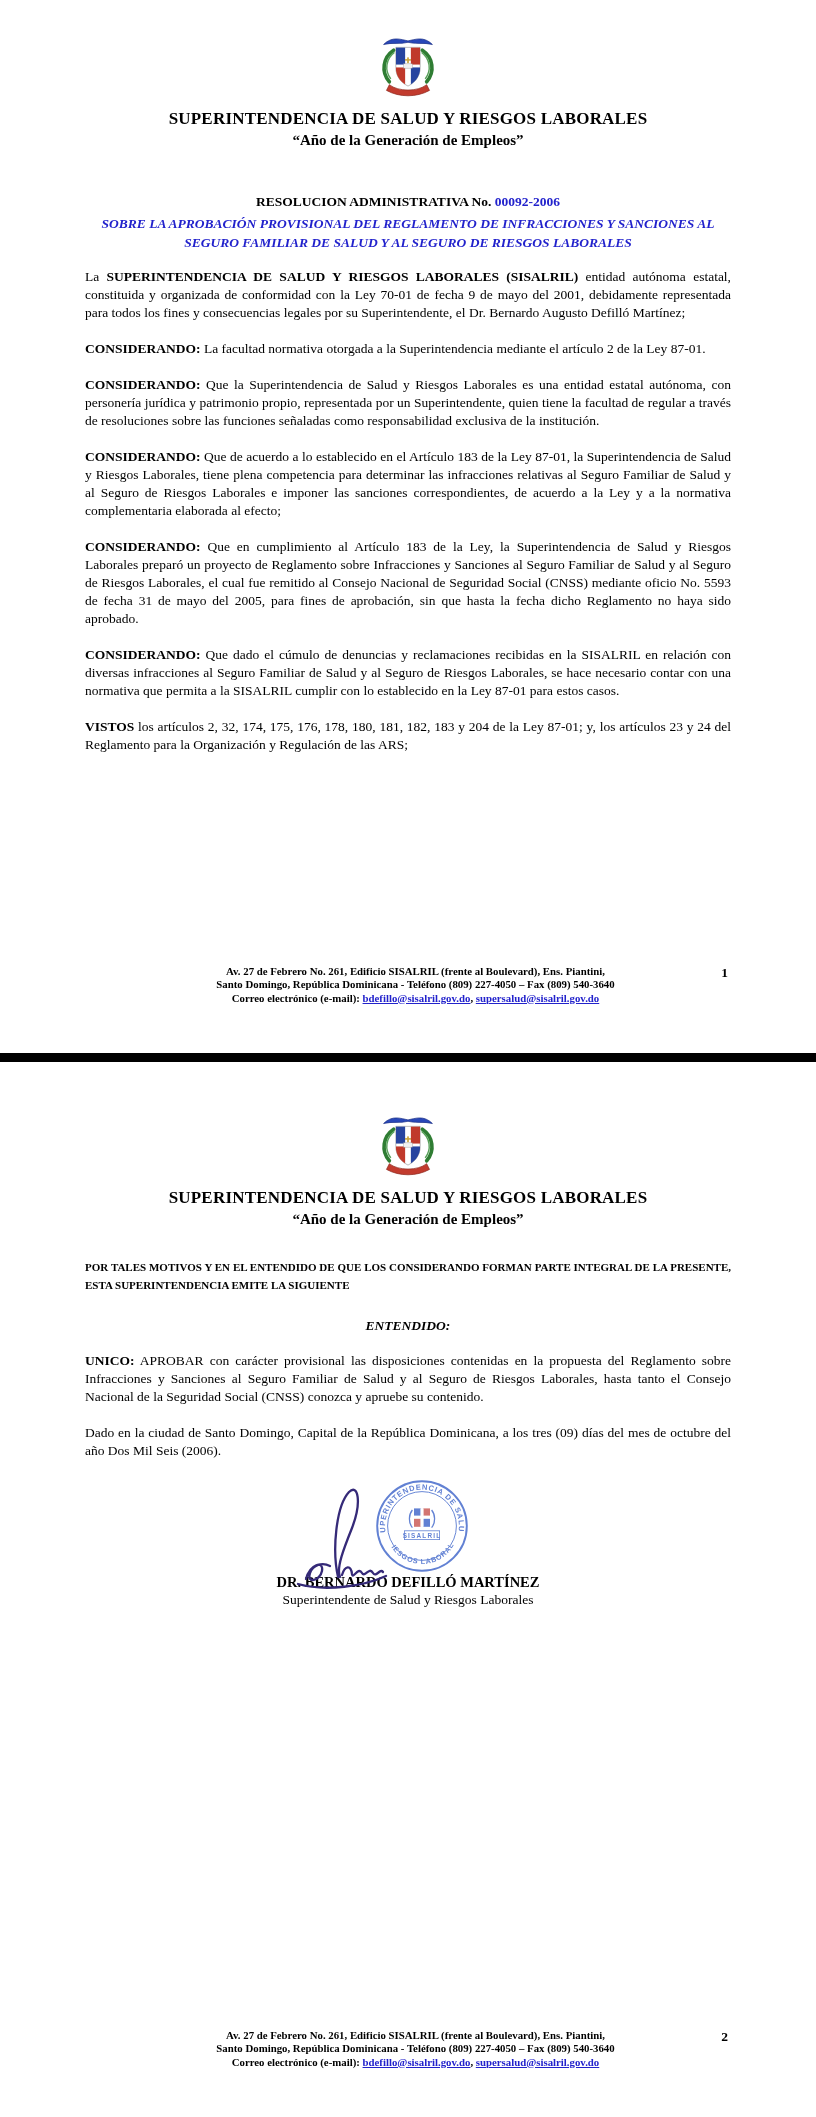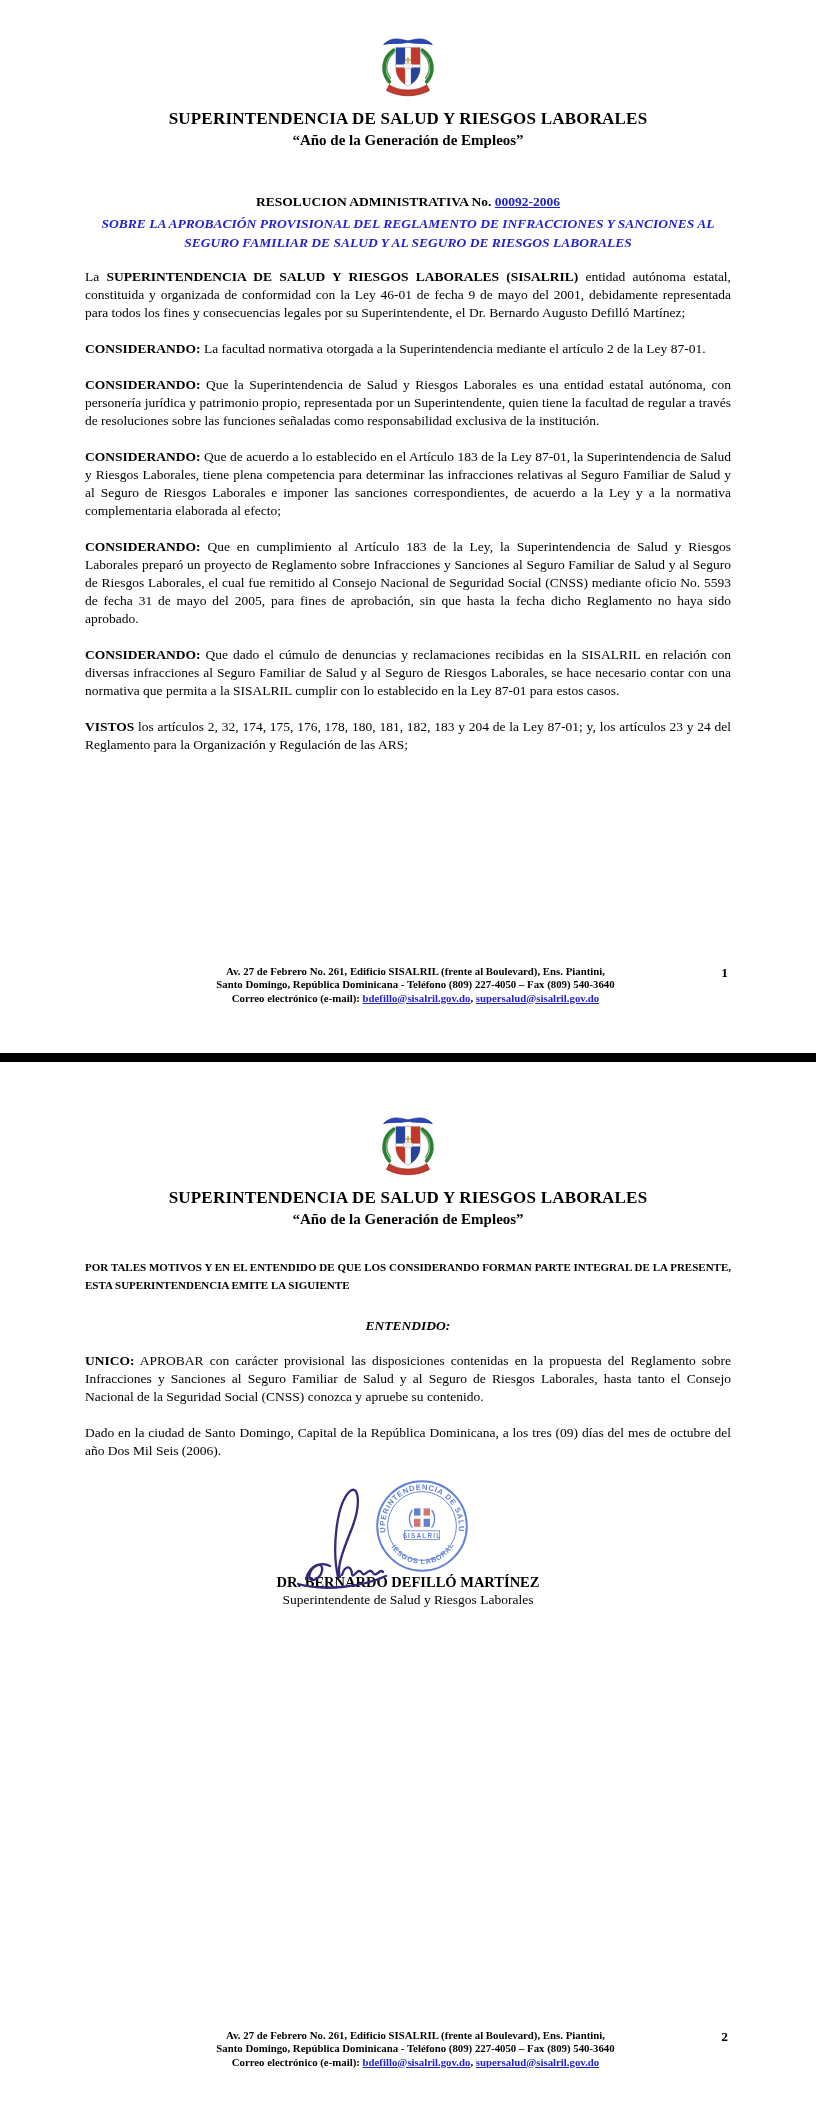--- a/index.html
+++ b/index.html
@@ -11,21 +11,21 @@
   .divider{position:absolute;top:1053px;left:0;width:816px;height:9px;background:#000;}
 
   .header-block{text-align:center;}
   #page-1 .header-block{padding-top:33px;}
   #page-2 .header-block{padding-top:50px;}
   .crest{display:block;margin:0 auto;}
   .org{font-size:17px;font-weight:700;margin-top:10px;letter-spacing:.2px;}
   .motto{font-size:15px;font-weight:700;margin-top:3px;}
 
   .resline{text-align:center;font-weight:700;font-size:13.5px;margin-top:45px;}
-  .blue{color:#2222CC;text-decoration:underline;}
+  .blue{color:#2222CC;}
   .subject{max-width:640px;margin:4px auto 0;text-align:center;color:#2222CC;
            font-weight:700;font-style:italic;font-size:13.5px;line-height:19px;}
 
   .bodytext{width:646px;margin:16px auto 0;}
   .bodytext2{width:646px;margin:0 auto;}
   .par{font-size:13.5px;line-height:18px;text-align:justify;margin:0 0 18px 0;}
   .par b{font-weight:700;}
 
   .portales{width:646px;margin:30px auto 0;font-weight:700;text-align:justify;
             font-size:11px;line-height:18px;}
@@ -78,21 +78,21 @@
       <div class="motto">“Año de la Generación de Empleos”</div>
     </div>
 
     <div class="resline">
       <span>RESOLUCION ADMINISTRATIVA No.</span>
       <span class="blue">00092-2006</span>
     </div>
     <div class="subject">SOBRE LA APROBACIÓN PROVISIONAL DEL REGLAMENTO DE INFRACCIONES Y SANCIONES AL SEGURO FAMILIAR DE SALUD Y AL SEGURO DE RIESGOS LABORALES</div>
 
     <div class="bodytext">
-      <p class="par"><span>La </span><b>SUPERINTENDENCIA DE SALUD Y RIESGOS LABORALES (SISALRIL)</b><span> entidad autónoma estatal, constituida y organizada de conformidad con la Ley 46-01 de fecha 9 de mayo del 2001, debidamente representada para todos los fines y consecuencias legales por su Superintendente, el Dr. Bernardo Augusto Defilló Martínez;</span></p>
+      <p class="par"><span>La </span><b>SUPERINTENDENCIA DE SALUD Y RIESGOS LABORALES (SISALRIL)</b><span> entidad autónoma estatal, constituida y organizada de conformidad con la Ley 70-01 de fecha 9 de mayo del 2001, debidamente representada para todos los fines y consecuencias legales por su Superintendente, el Dr. Bernardo Augusto Defilló Martínez;</span></p>
       <p class="par"><b>CONSIDERANDO:</b><span> La facultad normativa otorgada a la Superintendencia mediante el artículo 2 de la Ley 87-01.</span></p>
       <p class="par"><b>CONSIDERANDO:</b><span> Que la Superintendencia de Salud y Riesgos Laborales es una entidad estatal autónoma, con personería jurídica y patrimonio propio, representada por un Superintendente, quien tiene la facultad de regular a través de resoluciones sobre las funciones señaladas como responsabilidad exclusiva de la institución.</span></p>
       <p class="par"><b>CONSIDERANDO:</b><span> Que de acuerdo a lo establecido en el Artículo 183 de la Ley 87-01, la Superintendencia de Salud y Riesgos Laborales,  tiene plena competencia para determinar las infracciones relativas al Seguro Familiar de Salud y al Seguro de Riesgos Laborales e imponer las sanciones correspondientes, de acuerdo a la Ley y a la normativa complementaria elaborada al efecto;</span></p>
       <p class="par"><b>CONSIDERANDO:</b><span> Que en cumplimiento al Artículo 183 de la Ley, la Superintendencia de Salud y Riesgos Laborales preparó un  proyecto de Reglamento sobre Infracciones y Sanciones al Seguro Familiar de Salud y al Seguro de Riesgos Laborales, el cual fue remitido al Consejo Nacional de Seguridad Social (CNSS) mediante oficio No. 5593 de fecha 31 de mayo del 2005, para fines de aprobación, sin que hasta la fecha dicho Reglamento no haya sido aprobado.</span></p>
       <p class="par"><b>CONSIDERANDO:</b><span> Que dado el cúmulo de denuncias y reclamaciones recibidas en la SISALRIL en relación con diversas infracciones al Seguro Familiar de Salud y al Seguro de Riesgos Laborales, se hace necesario contar con una normativa que permita a la SISALRIL cumplir con lo establecido en la Ley 87-01 para estos casos.</span></p>
       <p class="par"><b>VISTOS</b><span>  los artículos 2, 32, 174, 175, 176, 178, 180, 181, 182, 183 y 204 de la Ley 87-01; y, los artículos 23 y 24 del Reglamento para la Organización y Regulación de las ARS;</span></p>
     </div>
 
     <div class="footer">
       <div>Av.  27 de Febrero No. 261, Edificio SISALRIL  (frente al Boulevard),  Ens.  Piantini,</div>

